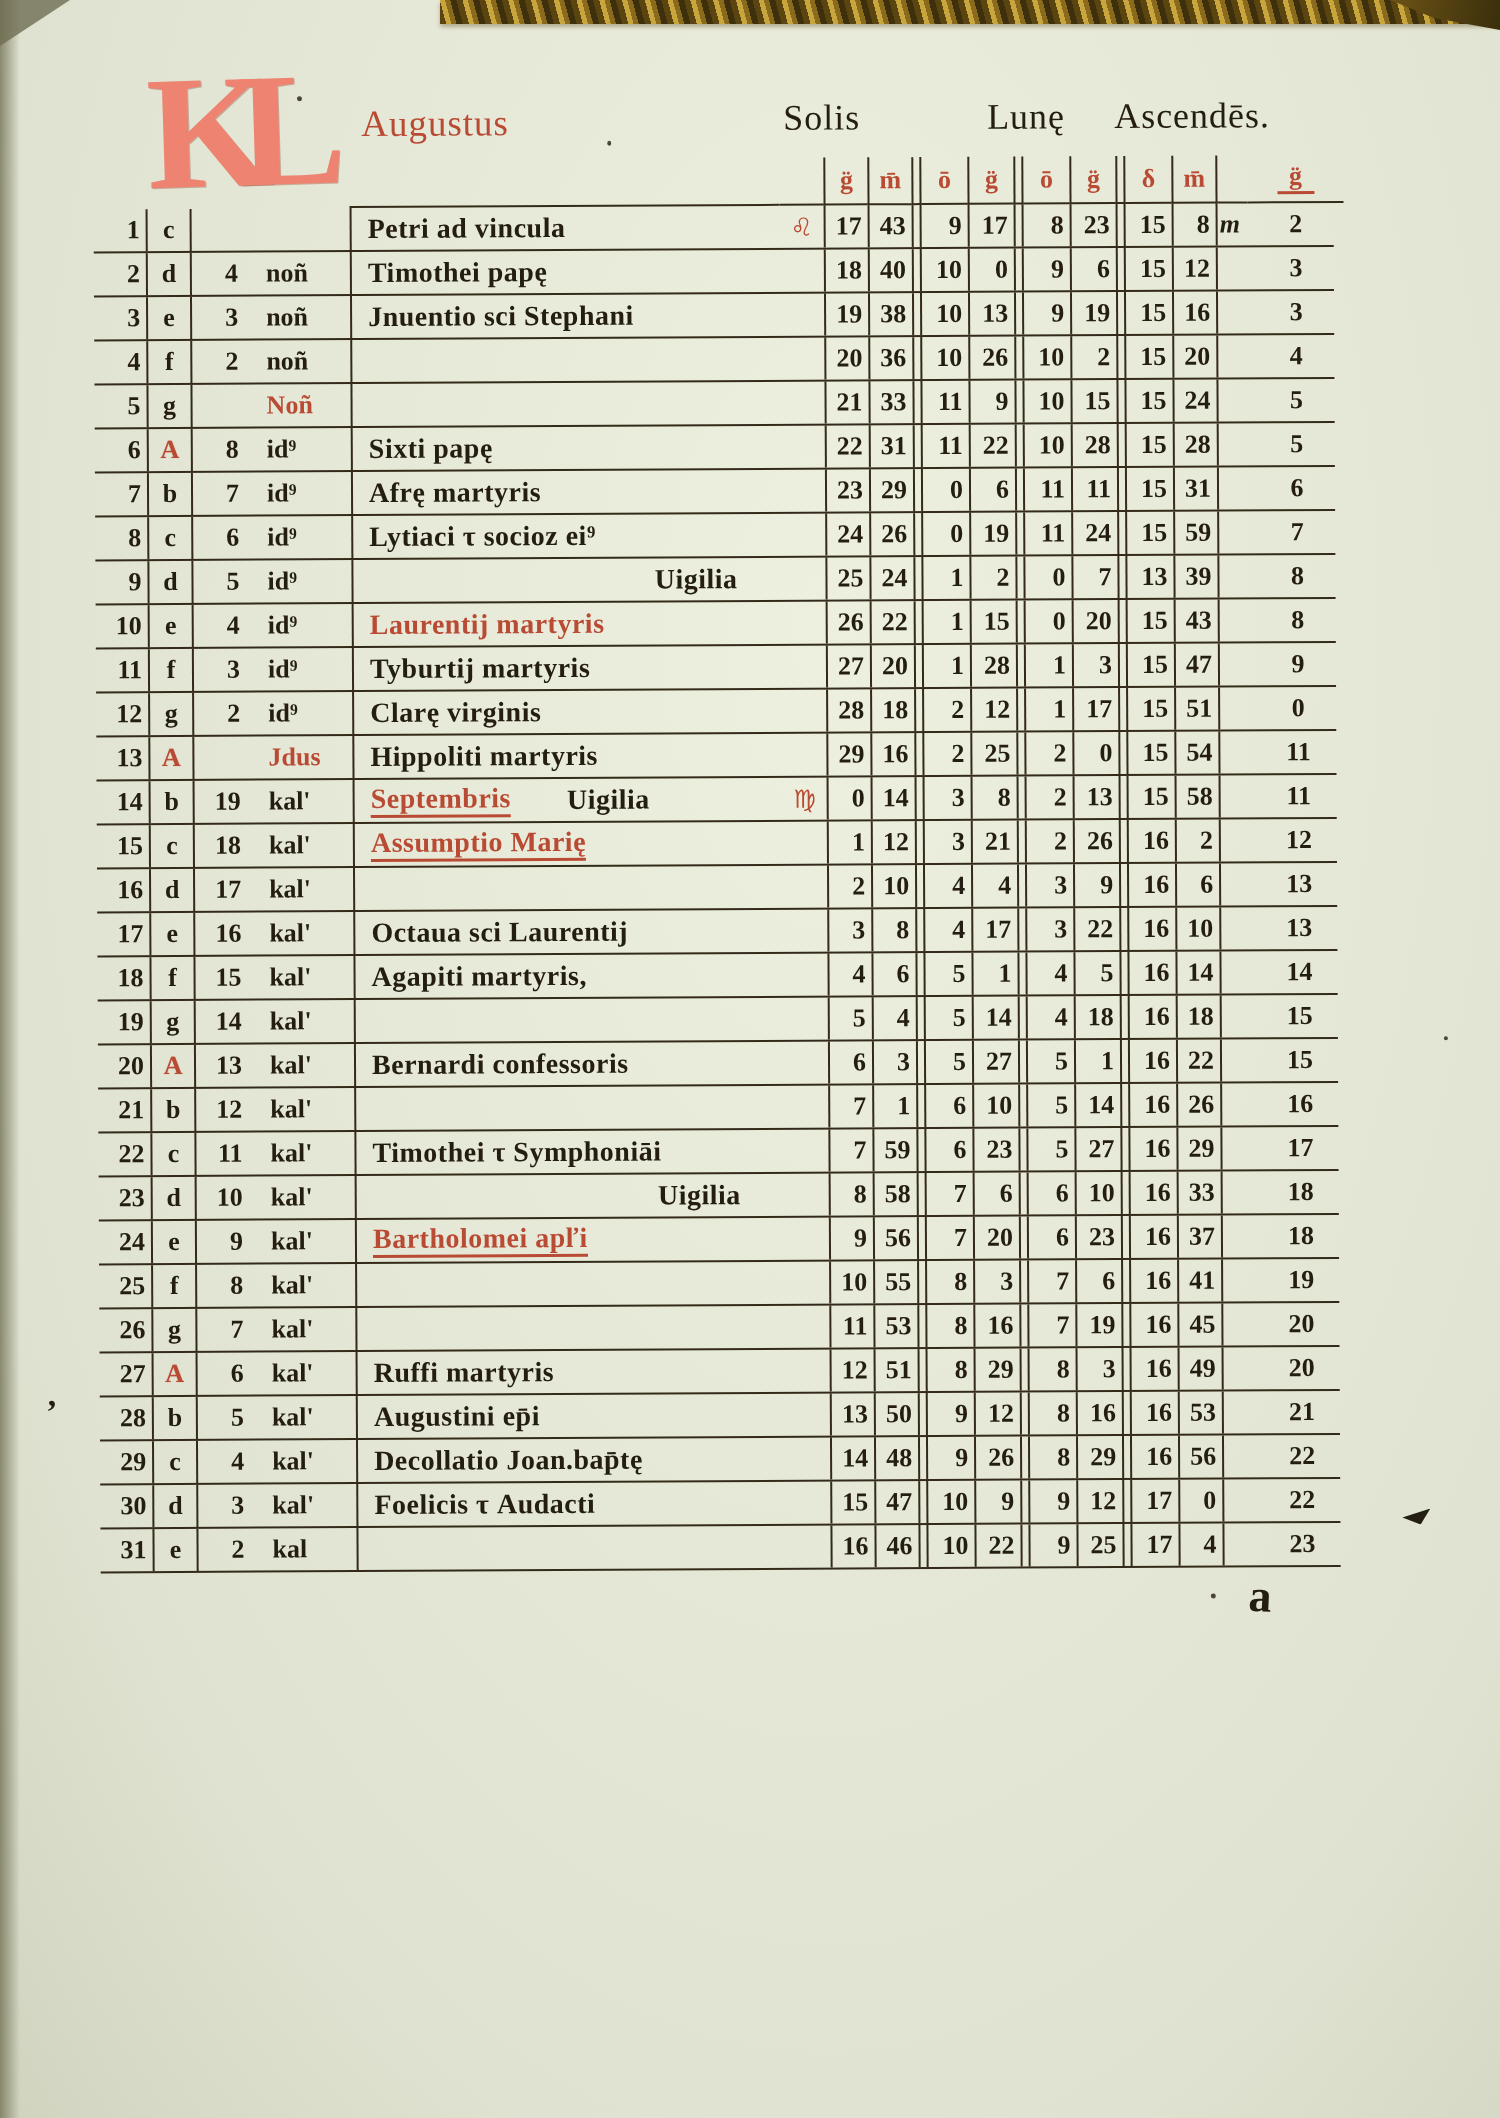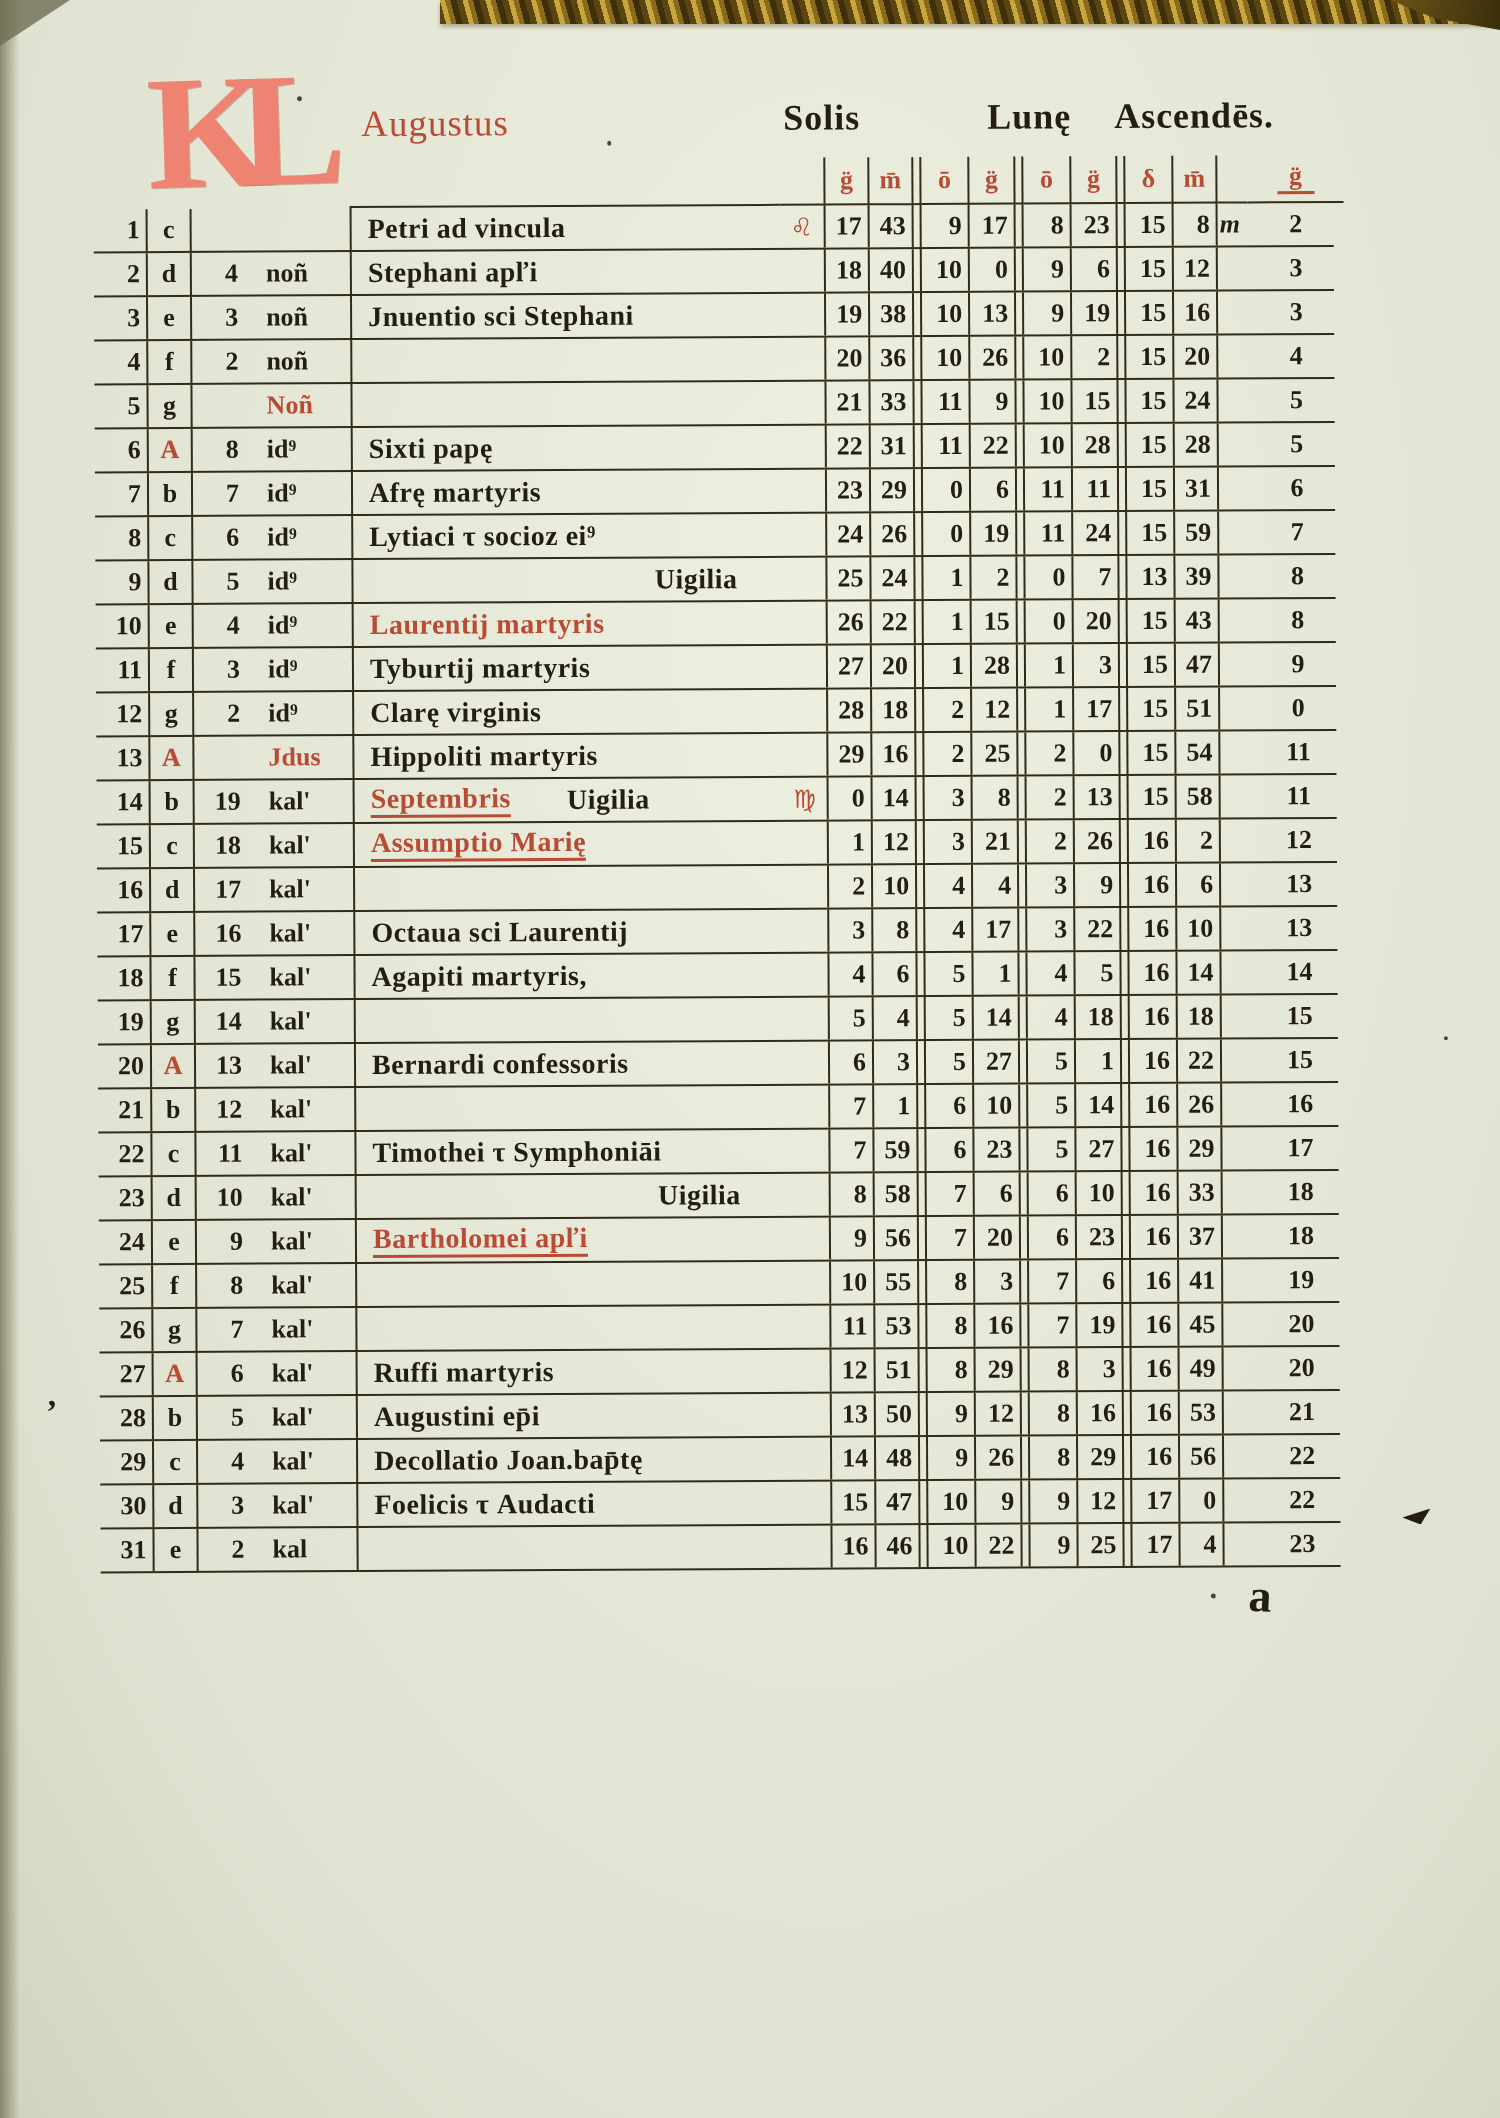--- a/index.html
+++ b/index.html
@@ -39,21 +39,21 @@
   .content{position:absolute;inset:0;transform:rotate(-0.3deg);color:var(--ink);}
   .kl{
     position:absolute;left:152px;top:48px;font-size:162px;line-height:1;
     color:var(--initial);font-weight:700;letter-spacing:-0.22em;
     transform:rotate(-1.5deg);z-index:4;text-shadow:1px 1px 0 rgba(140,60,40,.35);
   }
   .month{
     position:absolute;left:366px;top:100px;font-size:37px;font-weight:400;
     color:var(--red);letter-spacing:1px;
   }
-  .hdr{position:absolute;top:97px;font-size:36px;font-weight:700;letter-spacing:1px;}
+  .hdr{position:absolute;top:97px;font-size:36px;font-weight:400;letter-spacing:1px;}
   .hdr.solis{left:788px;}
   .hdr.lune{left:992px;}
   .hdr.asc{left:1104px;margin-left:15px;}
   .table{position:absolute;left:98px;top:158px;width:1240px;z-index:2;}
   .row{display:flex;height:42px;border-bottom:2px solid var(--line);align-items:stretch;}
   .row.unit{height:48px;border-bottom:none;}
   .cell{flex:0 0 auto;box-sizing:border-box;display:flex;align-items:center;
         font-size:26px;font-weight:700;line-height:1;}
   .c-day{width:52px;justify-content:flex-end;padding-right:6px;}
   .c-let{width:44px;justify-content:center;border-left:2px solid var(--line);}
@@ -146,21 +146,21 @@
           <div class="cell c-n bl br">8</div>
           <div class="cell c-sign">m</div>
           <div class="cell c-far">2</div>
         </div>
         <div class="row">
           <div class="cell c-day">2</div>
           <div class="cell c-let">d</div>
           <div class="cell c-rnum">4</div>
           <div class="cell c-rword">noñ</div>
           <div class="cell c-feast">
-            <span>Stephani apľi</span>
+            <span>Timothei papę</span>
           </div>
           <div class="cell c-zod"></div>
           <div class="cell c-n w44 bl">18</div>
           <div class="cell c-n w44 bl">40</div>
           <div class="cell c-gap"></div>
           <div class="cell c-n">10</div>
           <div class="cell c-n bl">0</div>
           <div class="cell c-gap"></div>
           <div class="cell c-n">9</div>
           <div class="cell c-n bl">6</div>

